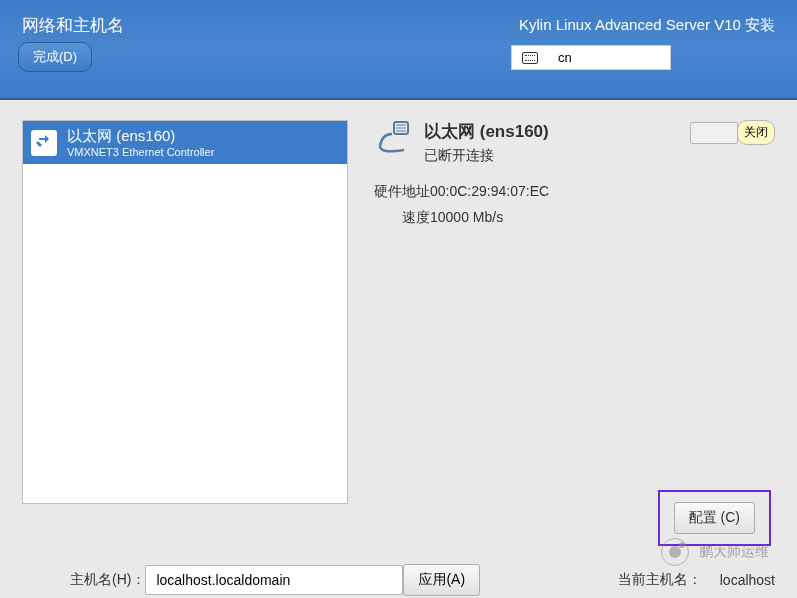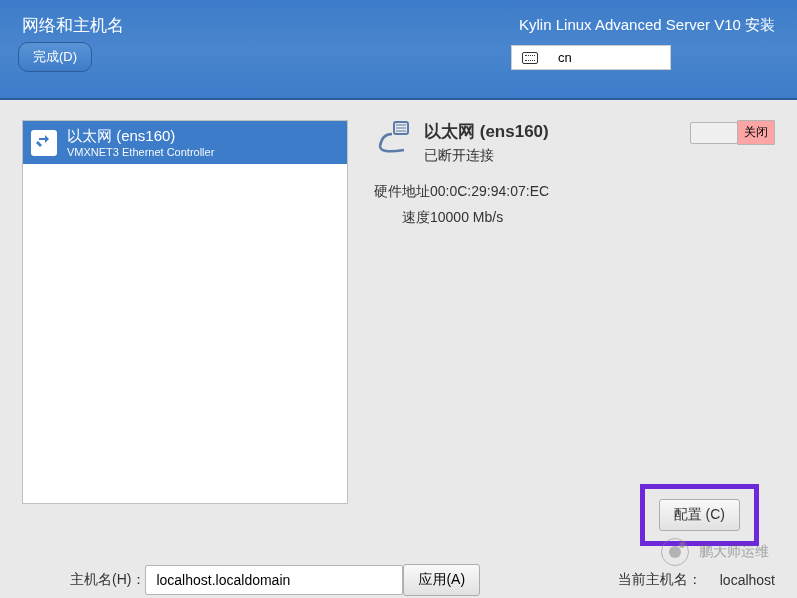--- a/index.html
+++ b/index.html
@@ -62,32 +62,32 @@
     .detail-title-block { flex: 1; }
     .detail-title { font-size: 17px; font-weight: bold; color: #323232; }
     .detail-status { font-size: 14px; color: #323232; margin-top: 4px; }
 
     .toggle-wrap { display: flex; align-items: center; }
     .toggle-track {
       width: 48px; height: 22px; background: #f0f0f0; border: 1px solid #b5b5b5;
       border-radius: 2px; position: relative;
     }
     .toggle-off-label {
-      background: #fca5a5; border: 1px solid #b5b5b5; border-radius: 1px;
+      background: #fef9c3; border: 1px solid #b5b5b5; border-radius: 10px;
       font-size: 12px; padding: 3px 6px; margin-left: -1px;
     }
 
     .props { margin-top: 18px; }
     .prop-row { display: flex; margin-bottom: 8px; font-size: 14px; color: #323232; }
     .prop-label { width: 58px; text-align: right; }
     .prop-value { }
 
     .config-btn-wrap {
-      position: absolute; bottom: 0; right: 16px;
-      border: 5px solid #6d28d9; padding: 10px 14px;
+      position: absolute; bottom: 0; right: 4px;
+      border: 2px solid #6d28d9; padding: 10px 14px;
     }
     .config-btn {
       background: linear-gradient(#f9f9f9, #e1e1e1);
       border: 1px solid #adadad; border-radius: 3px;
       padding: 6px 14px; font-size: 14px; cursor: pointer; color: #323232;
     }
 
     .bottom-row { display: flex; align-items: center; font-size: 14px; color: #323232; margin-left: 48px; }
     .hostname-label { }
     .hostname-input {

